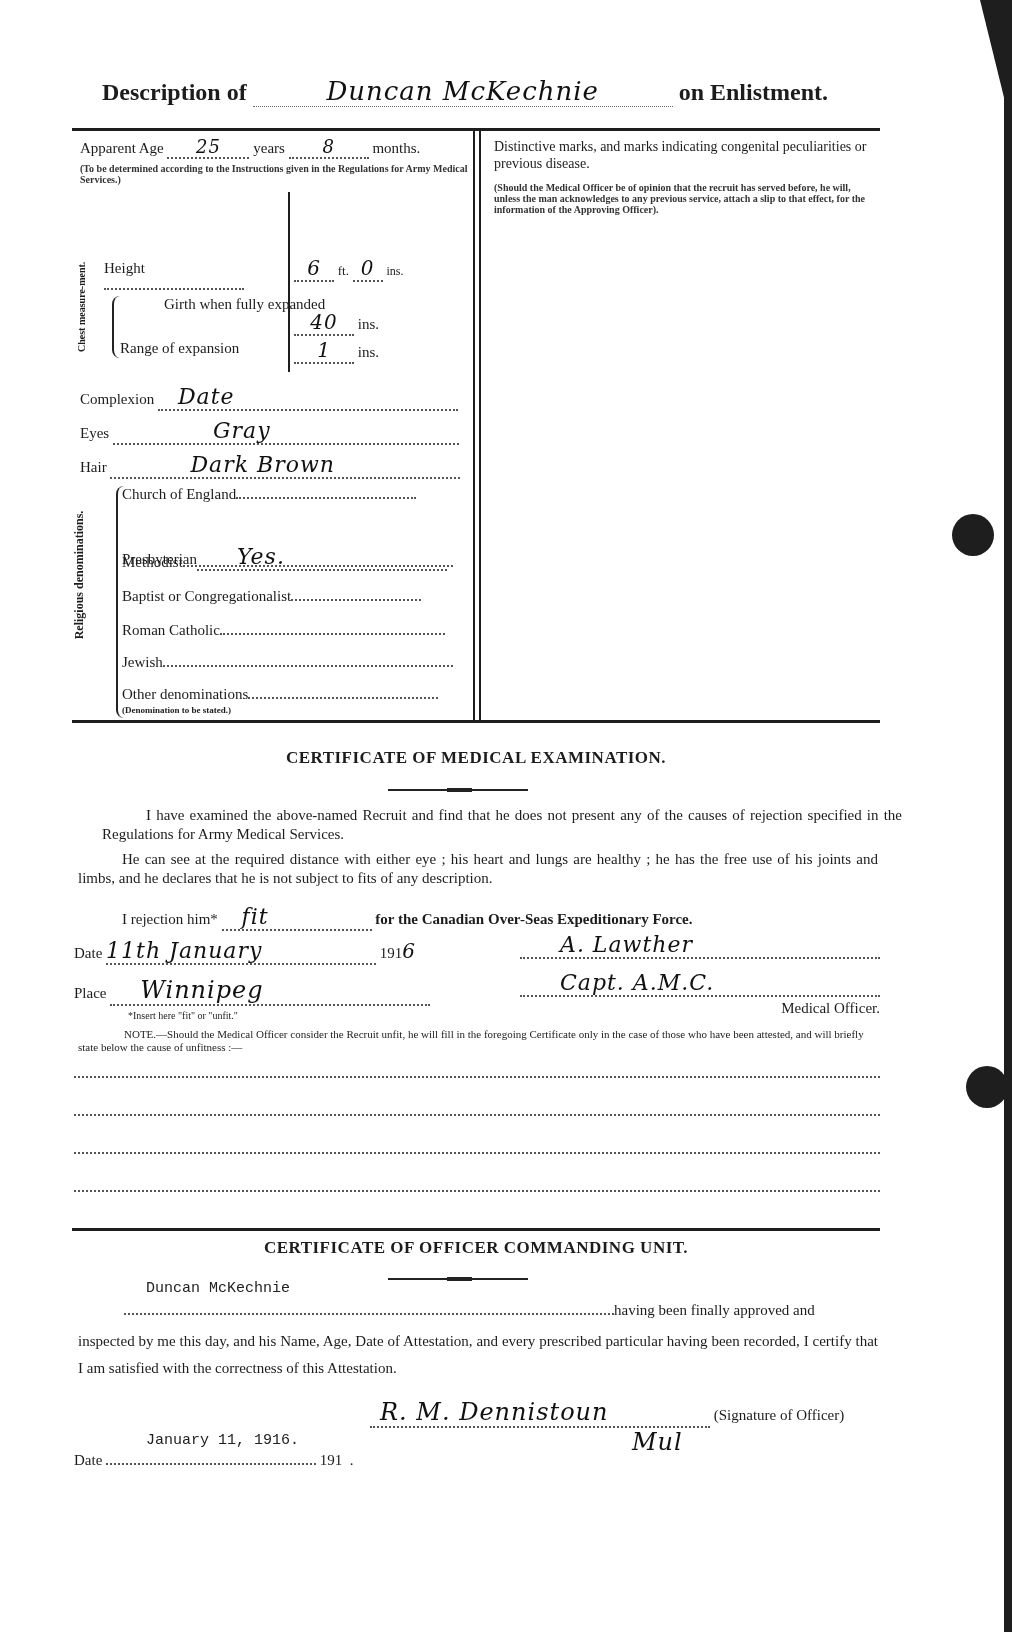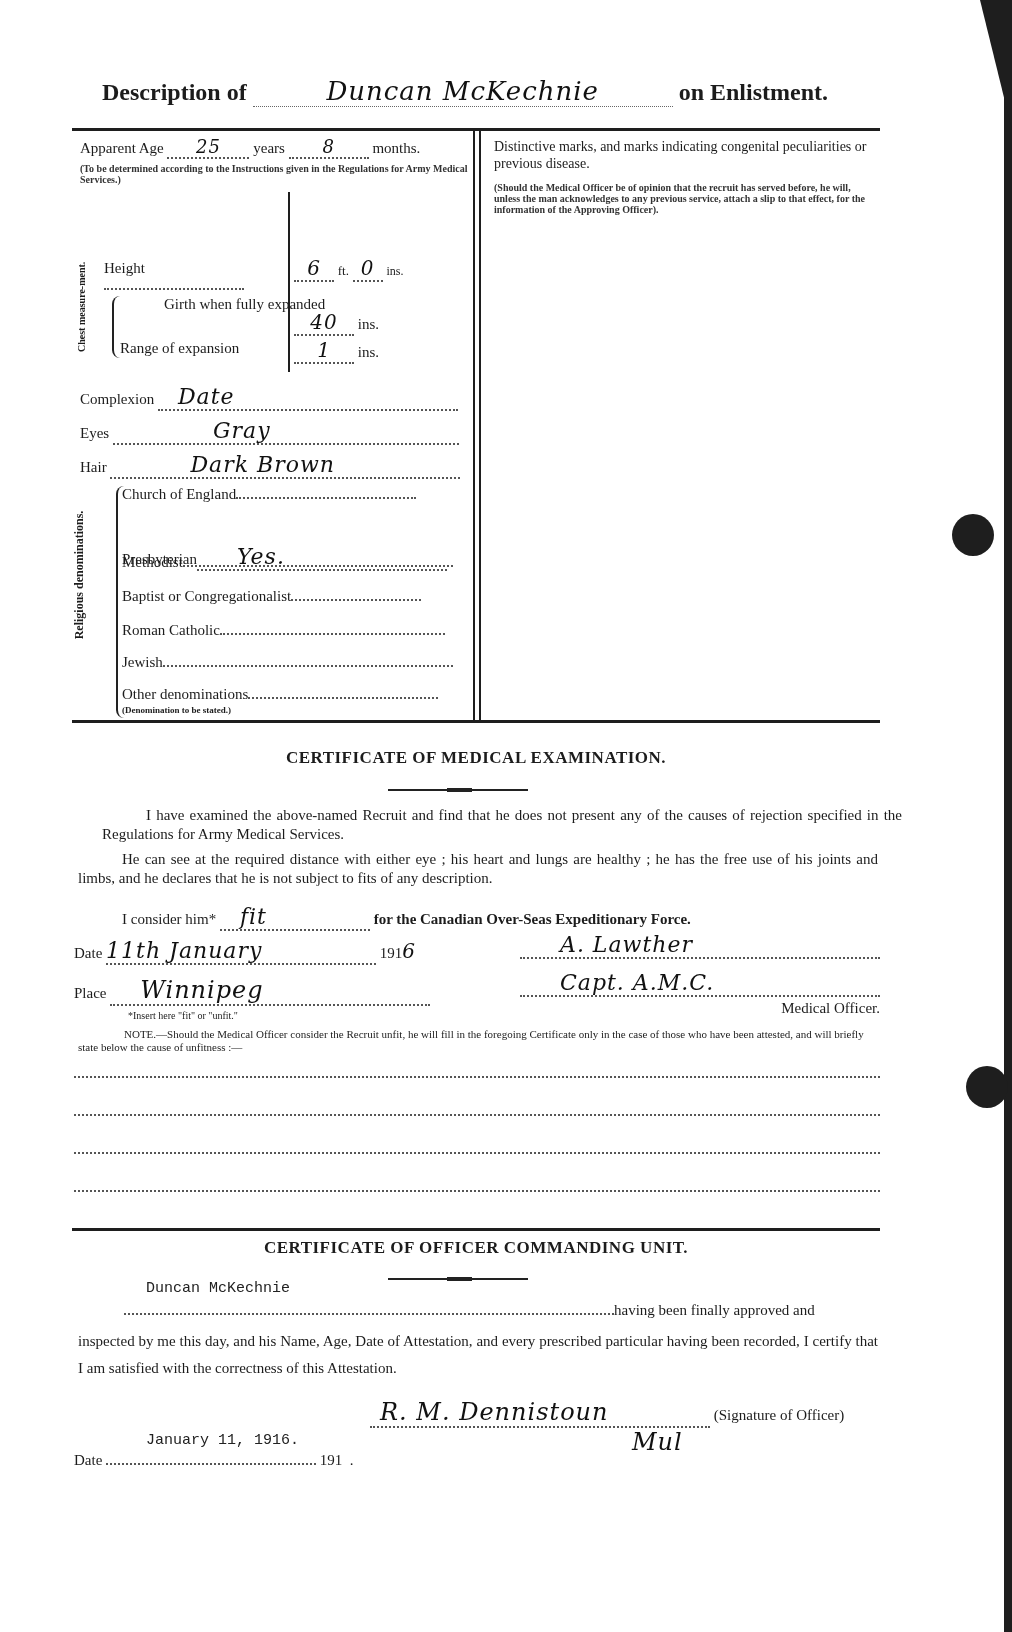--- a/index.html
+++ b/index.html
@@ -134,21 +134,21 @@
 
 <div class="abs hr-heavy" style="left:72px; top:720px; width:808px;"></div>
 
 <div class="abs print section-title" style="left:72px; top:748px; width:808px;">CERTIFICATE OF MEDICAL EXAMINATION.</div>
 <div class="abs rule-short" style="left:388px; top:789px; width:140px;"></div>
 
 <div class="abs print para" style="left:78px; top:806px; width:800px; text-indent:44px;margin-left:24px;">I have examined the above-named Recruit and find that he does not present any of the causes of rejection specified in the Regulations for Army Medical Services.</div>
 <div class="abs print para" style="left:78px; top:850px; width:800px; text-indent:44px;">He can see at the required distance with either eye ; his heart and lungs are healthy ; he has the free use of his joints and limbs, and he declares that he is not subject to fits of any description.</div>
 
 <div class="abs print label" style="left:122px; top:904px; width:760px; white-space:nowrap;">
-  <span>I consider him*</span>
+  <span>I rejection him*</span>
   <span class="dots hand" style="display:inline-block; width:150px; font-size:22px; padding-left:20px;">fit</span>
   <span class="bold">for the Canadian Over-Seas Expeditionary Force.</span>
 </div>
 
 <div class="abs print label" style="left:74px; top:938px; width:420px; white-space:nowrap;">
   <span>Date</span>
   <span class="dots hand" style="display:inline-block; width:270px; font-size:22px;">11th January</span>
   <span>191</span><span class="hand" style="font-size:20px;">6</span>
 </div>
 <div class="abs dots hand" style="left:520px; top:932px; width:360px; font-size:22px; padding-left:40px;">A. Lawther</div>

